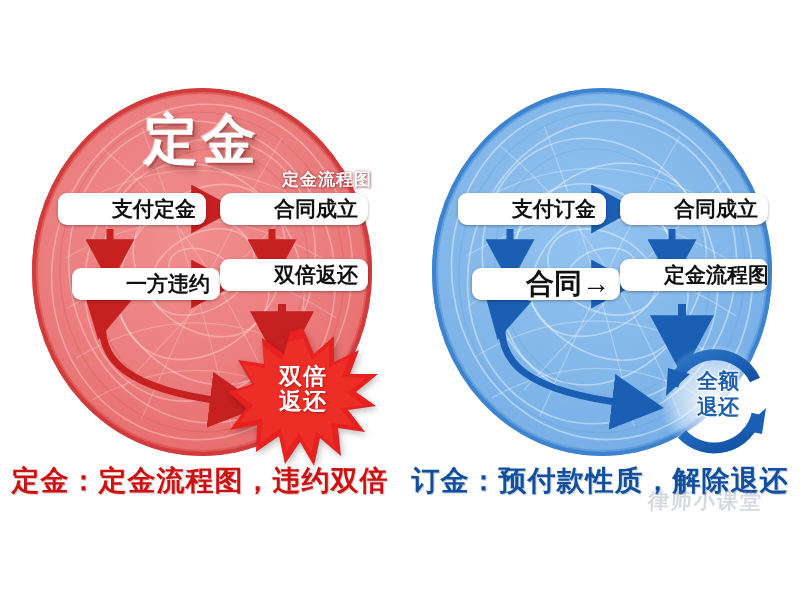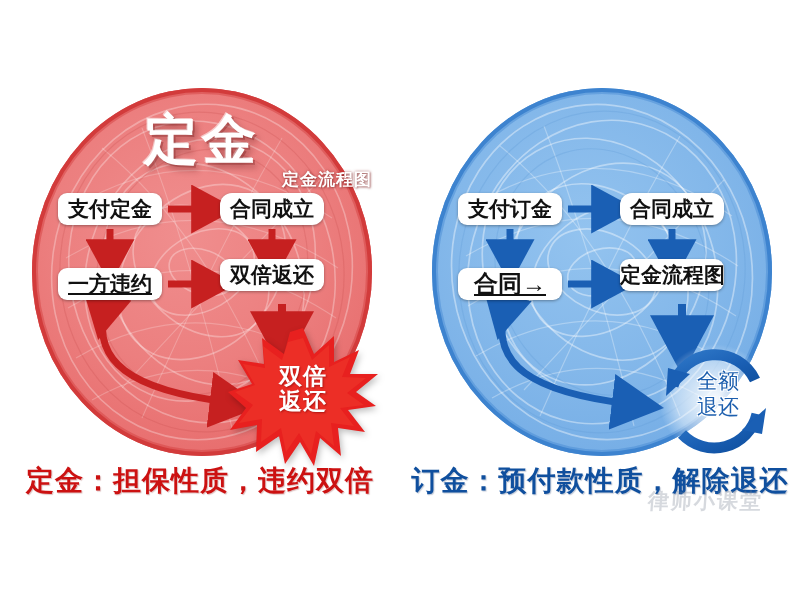--- a/index.html
+++ b/index.html
@@ -67,26 +67,27 @@
   .node {
     position:absolute;
     background:#ffffff;
     border-radius:9px;
     box-shadow:0 1px 3px rgba(0,0,0,.35);
     font-size:21px; font-weight:bold; color:#111111;
     line-height:32px; height:32px;
     text-align:center;
     white-space:nowrap;
     letter-spacing:0px;
+    padding-left:44px;
   }
   .node.n1 { left:26px;  top:105px; width:104px; }
   .node.n2 { left:188px; top:105px; width:104px;border-radius:12px; }
-  .node.n3 { left:26px;  top:180px; width:104px;text-decoration:underline; }
+  .node.n3 { left:40px;  top:180px; width:104px; }
   .node.n4 { left:188px; top:171px; width:104px; }
-  .node.n3s { font-size:24px; }
+  .node.n3s { font-size:28px; }
 
   
   .arrows { position:absolute; left:0; top:0; width:340px; height:368px; }
   .arrows svg { display:block; }
 
   
   .burst { position:absolute; left:196px; top:238px; width:150px; height:140px; }
   .burst svg { display:block; filter:drop-shadow(2px 3px 3px rgba(0,0,0,.25)); }
   .burst-label {
     position:absolute; left:0; right:0; top:38px;
@@ -95,21 +96,21 @@
     letter-spacing:1px;
     text-shadow:1px 1px 2px rgba(120,0,0,.55);
   }
 
   
   .recycle { position:absolute; left:218px; top:250px; width:130px; height:125px; }
   .recycle svg { display:block; }
   .recycle-label {
     position:absolute; left:30px; width:76px; top:30px;
     text-align:center;
-    color:#1d5fae; font-weight:normal; font-size:21px; line-height:26px;
+    color:#1d5fae; font-weight:bold; font-size:21px; line-height:26px;
     text-shadow:1px 1px 0 #ffffff, -1px -1px 0 #ffffff, 1px -1px 0 #fff, -1px 1px 0 #fff;
   }
 
   
   .caption {
     position:absolute; top:462px;
     width:400px; left:0;
     text-align:center;
     font-size:28px; font-weight:bold;
     letter-spacing:1px;
@@ -208,21 +209,21 @@
           <polygon points="75,2 86,28 106,10 106,36 131,24 122,48 150,48 128,66 148,80 120,84 137,106 110,102 113,130 92,112 86,140 72,116 57,138 51,110 28,126 29,99 2,104 18,82 0,66 24,58 10,34 36,38 34,12 56,28 62,6" fill="#e8201f"></polygon>
           <polygon points="75,12 84,34 101,19 101,41 122,31 114,51 138,52 119,67 136,79 112,82 126,100 103,97 106,120 88,105 83,128 71,107 58,126 53,102 33,116 34,93 11,97 25,79 7,66 27,59 15,38 37,42 35,20 54,34 60,16" fill="#ef3b2c" fill-opacity="0.55"></polygon>
         </svg>
         <div class="burst-label">
           <div>双倍</div>
           <div>返还</div>
         </div>
       </div>
     </div>
 
-    <div class="caption red">定金：担保性质，违约双倍</div>
+    <div class="caption red">定金：定金流程图，违约双倍</div>
   </div>
 
   <div class="panel right">
 
     <div class="blob blue">
       <div class="fill"></div>
       <div class="scribble">
         <svg viewBox="0 0 340 368" preserveAspectRatio="none">
           <g stroke="#ffffff" stroke-opacity="0.40" fill="none" stroke-width="1.7">
             <ellipse cx="170" cy="184" rx="150" ry="168" transform="rotate(-9 170 184)"></ellipse>

